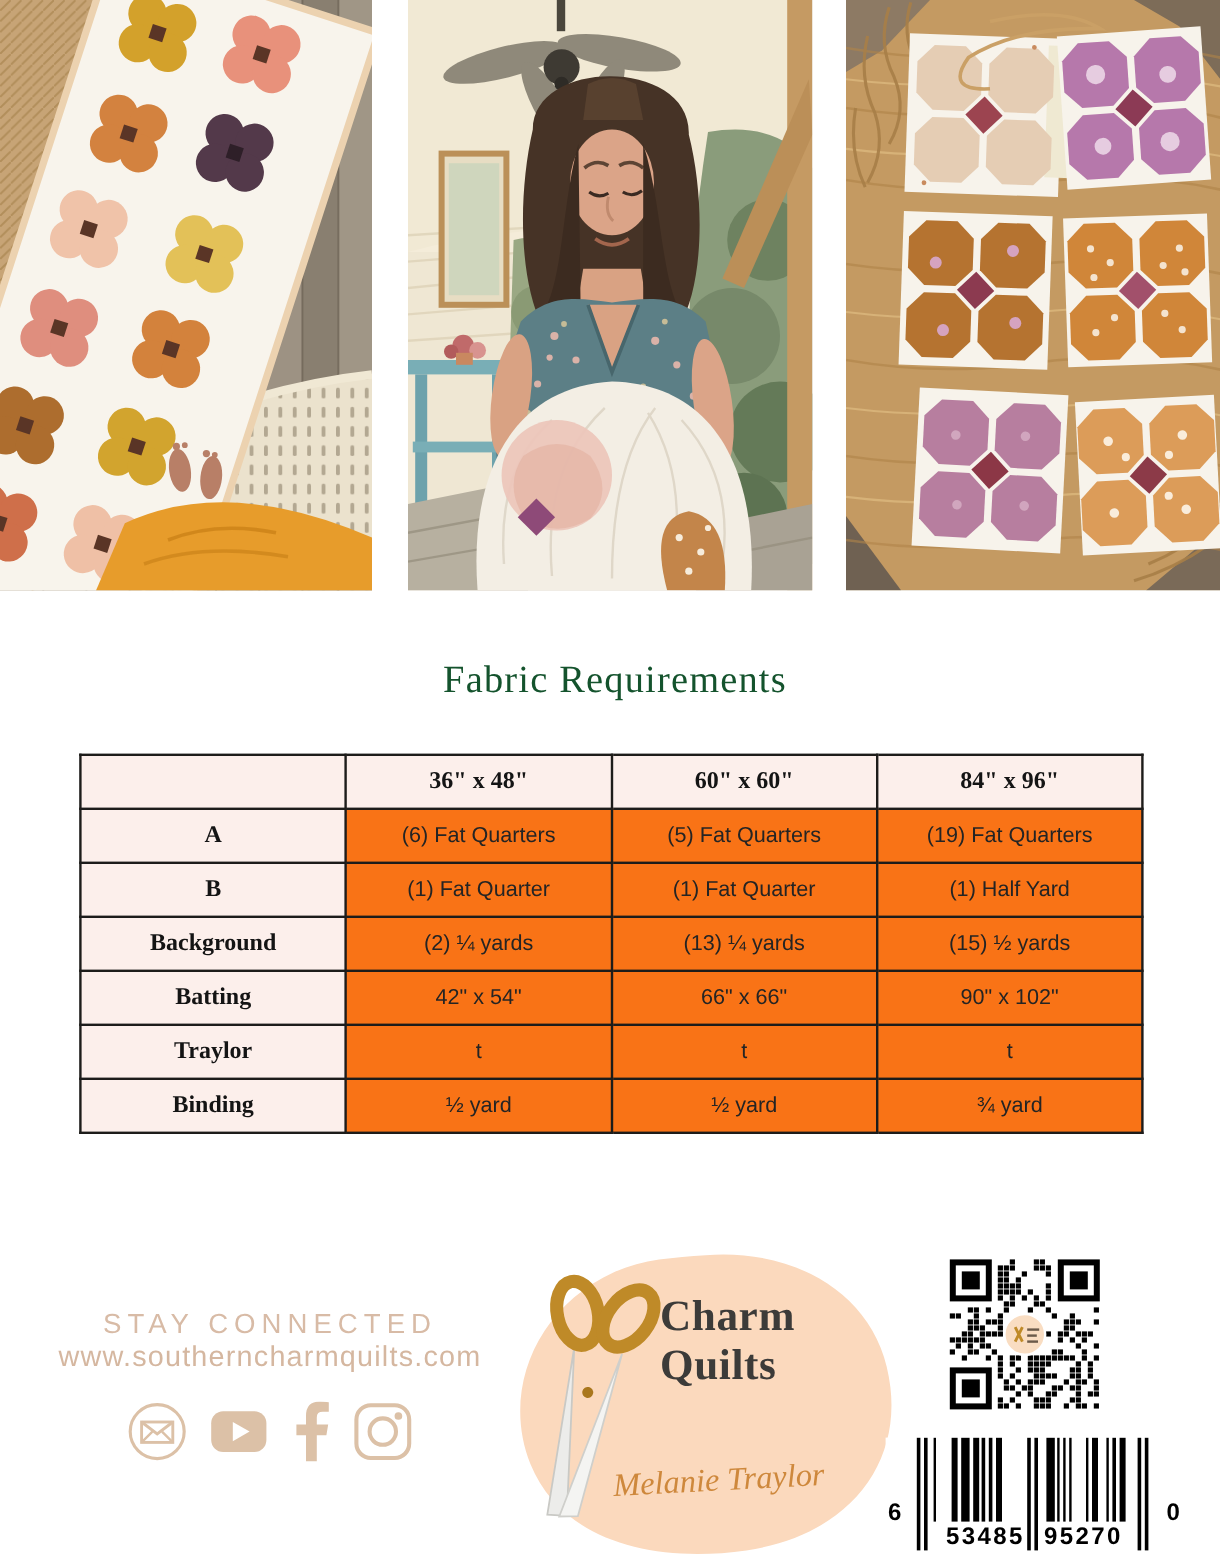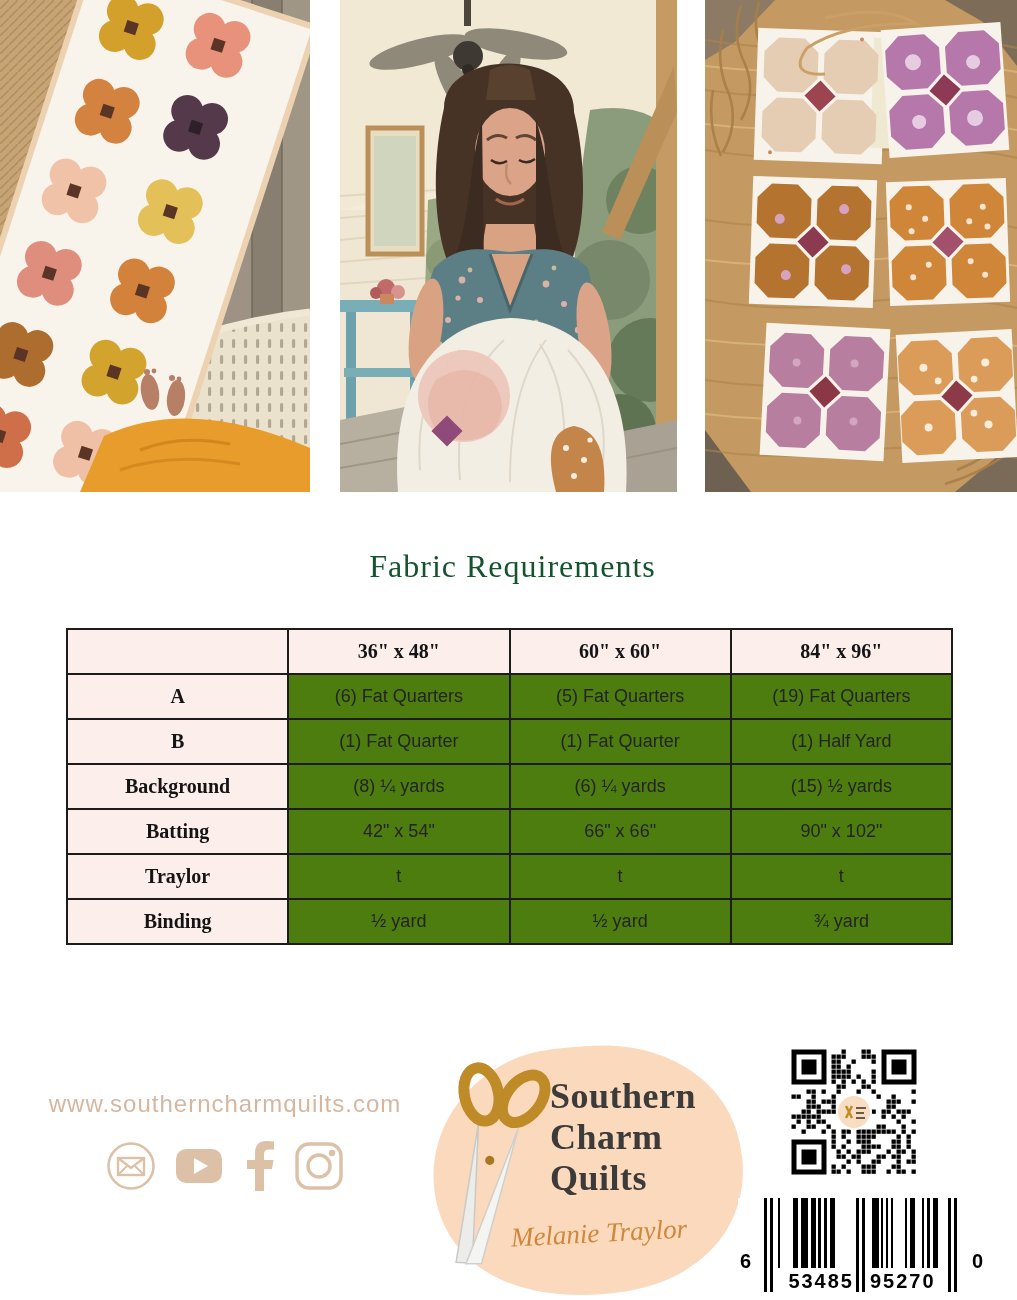--- a/index.html
+++ b/index.html
@@ -18,21 +18,21 @@
          font-family:"Liberation Serif",serif;font-weight:400;font-size:32px;
          letter-spacing:1px;color:#14532d;}
 
   
   #fr-table{position:absolute;left:66px;top:628px;width:887px;border-collapse:collapse;
             table-layout:fixed;}
   #fr-table th,#fr-table td{border:2px solid #1d1c1a;text-align:center;vertical-align:middle;
             height:43px;padding:0;}
   #fr-table thead th, #fr-table tbody th{background:#fcefeb;
             font-family:"Liberation Serif",serif;font-size:20px;font-weight:700;color:#141414;}
-  #fr-table td{background:#4d7c0f;font-size:18px;color:#242424;}
+  #fr-table td{background:#f97316;font-size:18px;color:#242424;}
 
   
   .connect{position:absolute;left:40px;top:1090px;width:370px;text-align:center;}
   .stay{font-size:23px;letter-spacing:5px;color:#d8bba6;}
   .site{font-size:24px;letter-spacing:1px;color:#d5b7a0;}
   .icons{margin-top:23px;display:flex;justify-content:center;align-items:center;gap:18px;}
   .icons span{display:block;}
 
   
   .logo{position:absolute;left:428px;top:1040px;width:320px;height:258px;}
@@ -466,22 +466,22 @@
         <td>(19) Fat Quarters</td>
       </tr>
       <tr>
         <th>B</th>
         <td>(1) Fat Quarter</td>
         <td>(1) Fat Quarter</td>
         <td>(1) Half Yard</td>
       </tr>
       <tr>
         <th>Background</th>
-        <td>(8) ¼ yards</td>
-        <td>(6) ¼ yards</td>
+        <td>(2) ¼ yards</td>
+        <td>(13) ¼ yards</td>
         <td>(15) ½ yards</td>
       </tr>
       <tr>
         <th>Batting</th>
         <td>42" x 54"</td>
         <td>66" x 66"</td>
         <td>90" x 102"</td>
       </tr>
       <tr>
         <th>Traylor</th>
@@ -492,20 +492,21 @@
       <tr>
         <th>Binding</th>
         <td>½ yard</td>
         <td>½ yard</td>
         <td>¾ yard</td>
       </tr>
     </tbody>
   </table>
 
   <div class="connect">
+    <div class="stay">STAY CONNECTED</div>
     <div class="site">www.southerncharmquilts.com</div>
     <div class="icons">
       <span>
         <svg width="50" height="50" viewBox="0 0 50 50">
           <circle cx="25" cy="25" r="22.5" fill="none" stroke="#dcc1a7" stroke-width="2.6"></circle>
           <rect x="12" y="17" width="26" height="17" fill="none" stroke="#dcc1a7" stroke-width="2.4"></rect>
           <path d="M12,17 L25,27 L38,17" fill="none" stroke="#dcc1a7" stroke-width="2.4"></path>
           <path d="M12,34 L21,25 M38,34 L29,25" fill="none" stroke="#dcc1a7" stroke-width="2"></path>
         </svg>
       </span>
@@ -535,21 +536,20 @@
       <path d="M160,6 C236,0 306,40 314,116 C322,184 276,240 194,252 C116,263 40,244 14,180 C-10,120 18,50 84,20 C108,9 134,8 160,6 Z" fill="#fbd9bd"></path>
       <g transform="translate(52,52) rotate(14)">
         <path d="M6,30 L34,168 L18,171 Z" fill="#ececea" stroke="#c9c9c5" stroke-width="1.5"></path>
         <path d="M46,26 L28,170 L43,166 Z" fill="#f4f4f2" stroke="#cfcfcb" stroke-width="1.5"></path>
         <ellipse cx="2" cy="2" rx="17" ry="27" fill="none" stroke="#bf8a28" stroke-width="11" transform="rotate(-26 2 2)"></ellipse>
         <ellipse cx="44" cy="-4" rx="17" ry="27" fill="none" stroke="#bf8a28" stroke-width="11" transform="rotate(24 44 -4)"></ellipse>
         <circle cx="26" cy="64" r="4.6" fill="#a9771d"></circle>
       </g>
     </svg>
     <div class="logo-text">
-      <div>Southern</div>
       <div>Charm</div>
       <div>Quilts</div>
     </div>
     <div class="signature">Melanie Traylor</div>
   </div>
 
   <div class="qr">
     <svg id="qr-svg" width="132" height="132" viewBox="0 0 132 132">
         <rect x="0" y="0" width="132" height="132" fill="#ffffff"></rect>
         <rect x="53.5" y="3.5" width="4.3" height="4.3" fill="#000"></rect>

